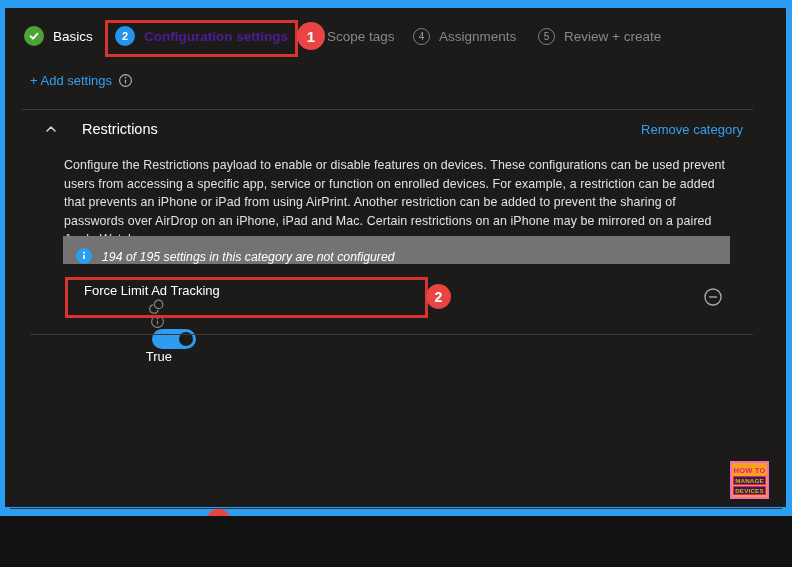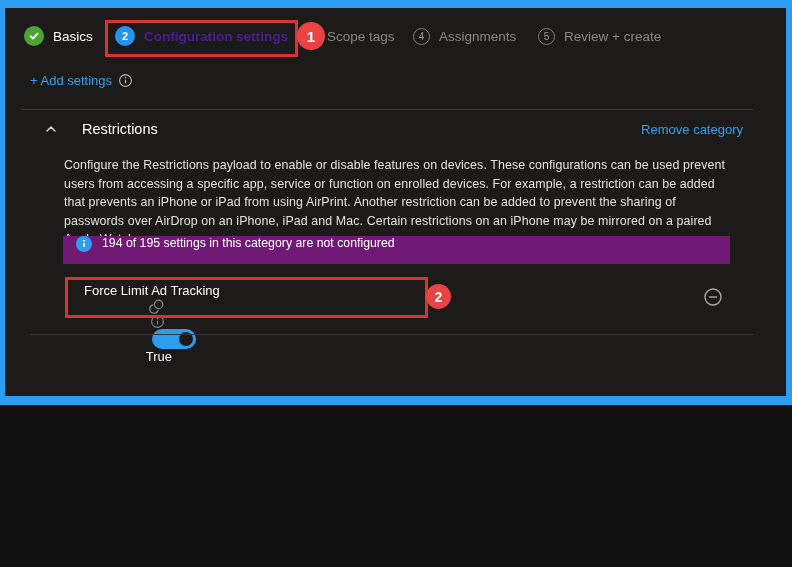--- a/index.html
+++ b/index.html
@@ -1,17 +1,17 @@
 <!DOCTYPE html>
 <html><head>
 <meta charset="utf-8">
 <style>
   html,body { margin:0; padding:0; background:#111; }
   .frame {
-    position:relative; width:792px; height:405px;
+    position:relative; width:792px; height:516px;
     background:#2b9df2; overflow:hidden;
     font-family:"Liberation Sans","DejaVu Sans",sans-serif;
   }
   .screen { position:absolute; left:5px; top:8px; right:6px; bottom:9px; background:#1c1b1a; }
   .abs { position:absolute; }
 
   
   .tab { display:flex; align-items:center; height:32px; cursor:pointer; }
   .circle { border-radius:50%; display:flex; align-items:center; justify-content:center; flex:none; box-sizing:border-box; }
   .c-green { width:20px; height:20px; background:#4ca437; }
@@ -25,21 +25,21 @@
   .divider { position:absolute; height:1px; background:#3e3d3c; }
 
   .cat-header { display:flex; align-items:center; }
   .cat-title { color:#ffffff; font-size:14.5px; margin-left:24px; }
   .spacer { flex:1; }
 
   .description {
     color:#e4e2e0; font-size:12.4px; line-height:18.6px; letter-spacing:.1px;
   }
 
-  .banner { background:#701a75; display:flex; align-items:flex-start; }
+  .banner { background:#737373; display:flex; align-items:flex-end;font-style:italic; }
   .banner-icon { width:16px; height:16px; border-radius:50%; background:#2e9df0; margin-left:13px;
     display:flex; align-items:center; justify-content:center; flex:none; }
   .banner-text { color:#ffffff; font-size:12.3px; margin-left:10px; }
 
   .setting-row { display:flex; align-items:center; height:28px; }
   .setting-name { color:#ffffff; font-size:13px; white-space:nowrap; }
   .icon-gray { margin-left:11px; display:flex; align-items:center; }
 
   .toggle { position:relative; width:44px; height:20px; border-radius:10px; background:#2e9df0; margin-left:44px; cursor:pointer; flex:none; }
   .toggle-knob { position:absolute; right:3px; top:3px; width:14px; height:14px; border-radius:50%; background:#1b1a19; }

